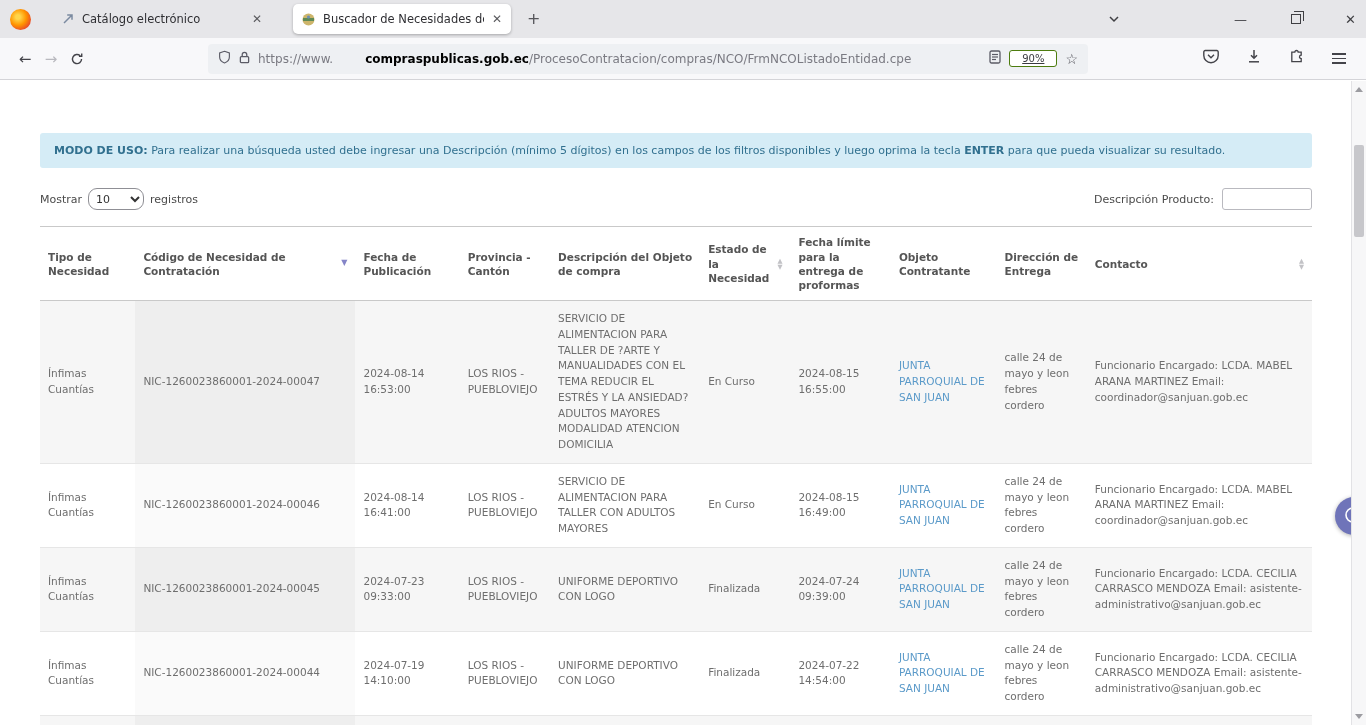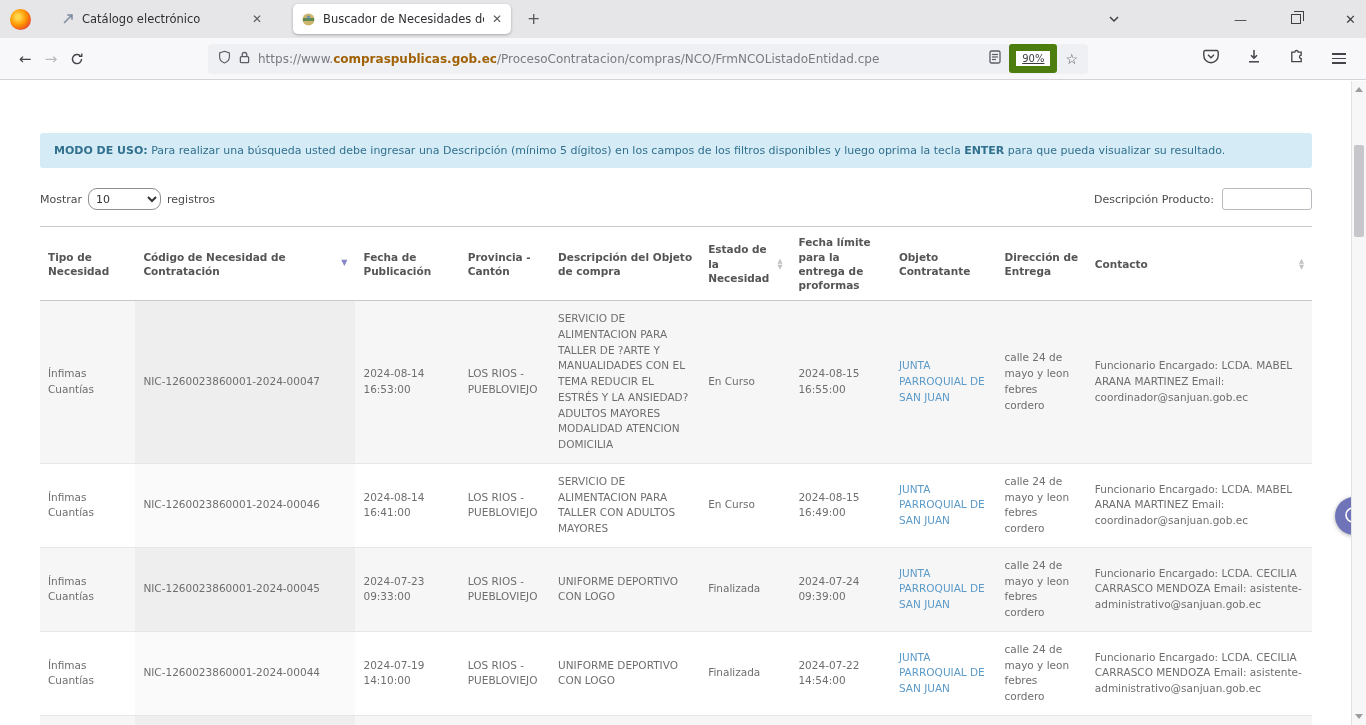--- a/index.html
+++ b/index.html
@@ -19,37 +19,37 @@
   .alltabs-chevron { margin-right:70px; }
   .winbtn { color:#3f3f43; font-size:13px; margin-left:44px; line-height:1; display:flex; align-items:center; }
   .restore-box { width:10px; height:10px; border:1.3px solid #3f3f43; position:relative; background:#e6e6e9; }
   .restore-box:before { content:""; position:absolute; left:2px; top:-4.5px; width:9px; height:9px; border:1.3px solid #3f3f43; border-bottom:none; border-left:none; }
 
   .navbar { position:absolute; top:38px; left:0; right:0; height:42px; background:#f8f8fa; border-bottom:1px solid #d4d4d8; display:flex; align-items:center; padding:0 12px; }
   .navicon { color:#44444a; font-size:15px; width:26px; height:26px; display:flex; align-items:center; justify-content:center; border-radius:4px; flex:0 0 auto; }
   .navicon.disabled { color:#b9b9bf; }
   .urlbar { margin-left:118px; width:880px; height:30px; background:#eef0f3; border-radius:4px; display:flex; align-items:center; padding:0 10px; gap:8px; }
   .url-text { font-size:12px; color:#7a7a82; white-space:nowrap; overflow:hidden; flex:1; }
-  .url-text b { color:#a16207; font-weight:bold; }
-  .zoom-badge { background:#fff; border:7px solid #4d7c0f; border-radius:3px; font-size:10px; color:#3a3a40; padding:2px 6px; flex:0 0 auto;text-decoration:underline; }
+  .url-text b { color:#000000; font-weight:bold;margin-left:32px; }
+  .zoom-badge { background:#fff; border:1px solid #4d7c0f; border-radius:3px; font-size:10px; color:#3a3a40; padding:2px 12px; flex:0 0 auto;text-decoration:underline; }
   .star { color:#4f4f56; font-size:14px; flex:0 0 auto; }
   .nav-right { margin-left:auto; display:flex; align-items:center; gap:28px; margin-right:8px; }
   .hamburger { display:flex; flex-direction:column; gap:3px; }
   .hamburger i { display:block; width:14px; height:1.7px; background:#44444a; }
 
   
   .content { position:absolute; top:81px; left:0; right:0; bottom:0; background:#fff; overflow:hidden;margin-top:32px; }
   .page { position:absolute; left:40px; width:1272px; top:0; }
 
   .notice { margin-top:20px; background:#d5ecf6; border-radius:3px; padding:10px 14px; font-size:11px; color:#31708f; line-height:1.4; }
   .notice b { font-weight:bold; }
 
   .controls { margin-top:20px; display:flex; justify-content:space-between; align-items:center; font-size:11px; color:#4a4a4a; }
   .show-wrap { display:flex; align-items:center; gap:6px;justify-content:center; }
-  .show-wrap select { height:22px; width:73px; border:1px solid #8f8f95; border-radius:9px; font-size:11px; color:#333; background:#fff; padding:0 3px; font-family:"DejaVu Sans", sans-serif; }
+  .show-wrap select { height:22px; width:56px; border:1px solid #8f8f95; border-radius:9px; font-size:11px; color:#333; background:#fff; padding:0 3px; font-family:"DejaVu Sans", sans-serif; }
   .filter-wrap { display:flex; align-items:center; gap:8px; }
   .filter-wrap input { width:90px; height:22px; border:1px solid #b9b9bf; border-radius:3px; padding:0 5px; font-size:11px; font-family:"DejaVu Sans", sans-serif; }
 
   table.needs { margin-top:16px; width:100%; border-collapse:collapse; table-layout:fixed; }
   table.needs thead th { border-top:1px solid #c9c9c9; border-bottom:1px solid #c9c9c9; padding:8px 8px; font-size:10.5px; color:#555; text-align:left; vertical-align:middle; font-weight:bold; line-height:1.35; }
   .th-inner { display:flex; align-items:center; justify-content:space-between; gap:3px; }
   .sort-desc { color:#8585c8; font-size:8px; flex:0 0 auto; }
   .sort-both { display:inline-flex; flex-direction:column; font-size:6.5px; line-height:6px; color:#c2c2c6; flex:0 0 auto; }
   table.needs tbody td { padding:10px 8px; font-size:10.5px; color:#6e6e6e; vertical-align:middle; border-bottom:1px solid #e6e6e6; line-height:1.5; word-wrap:break-word; }
   tr.odd { background:#f6f6f6; }

